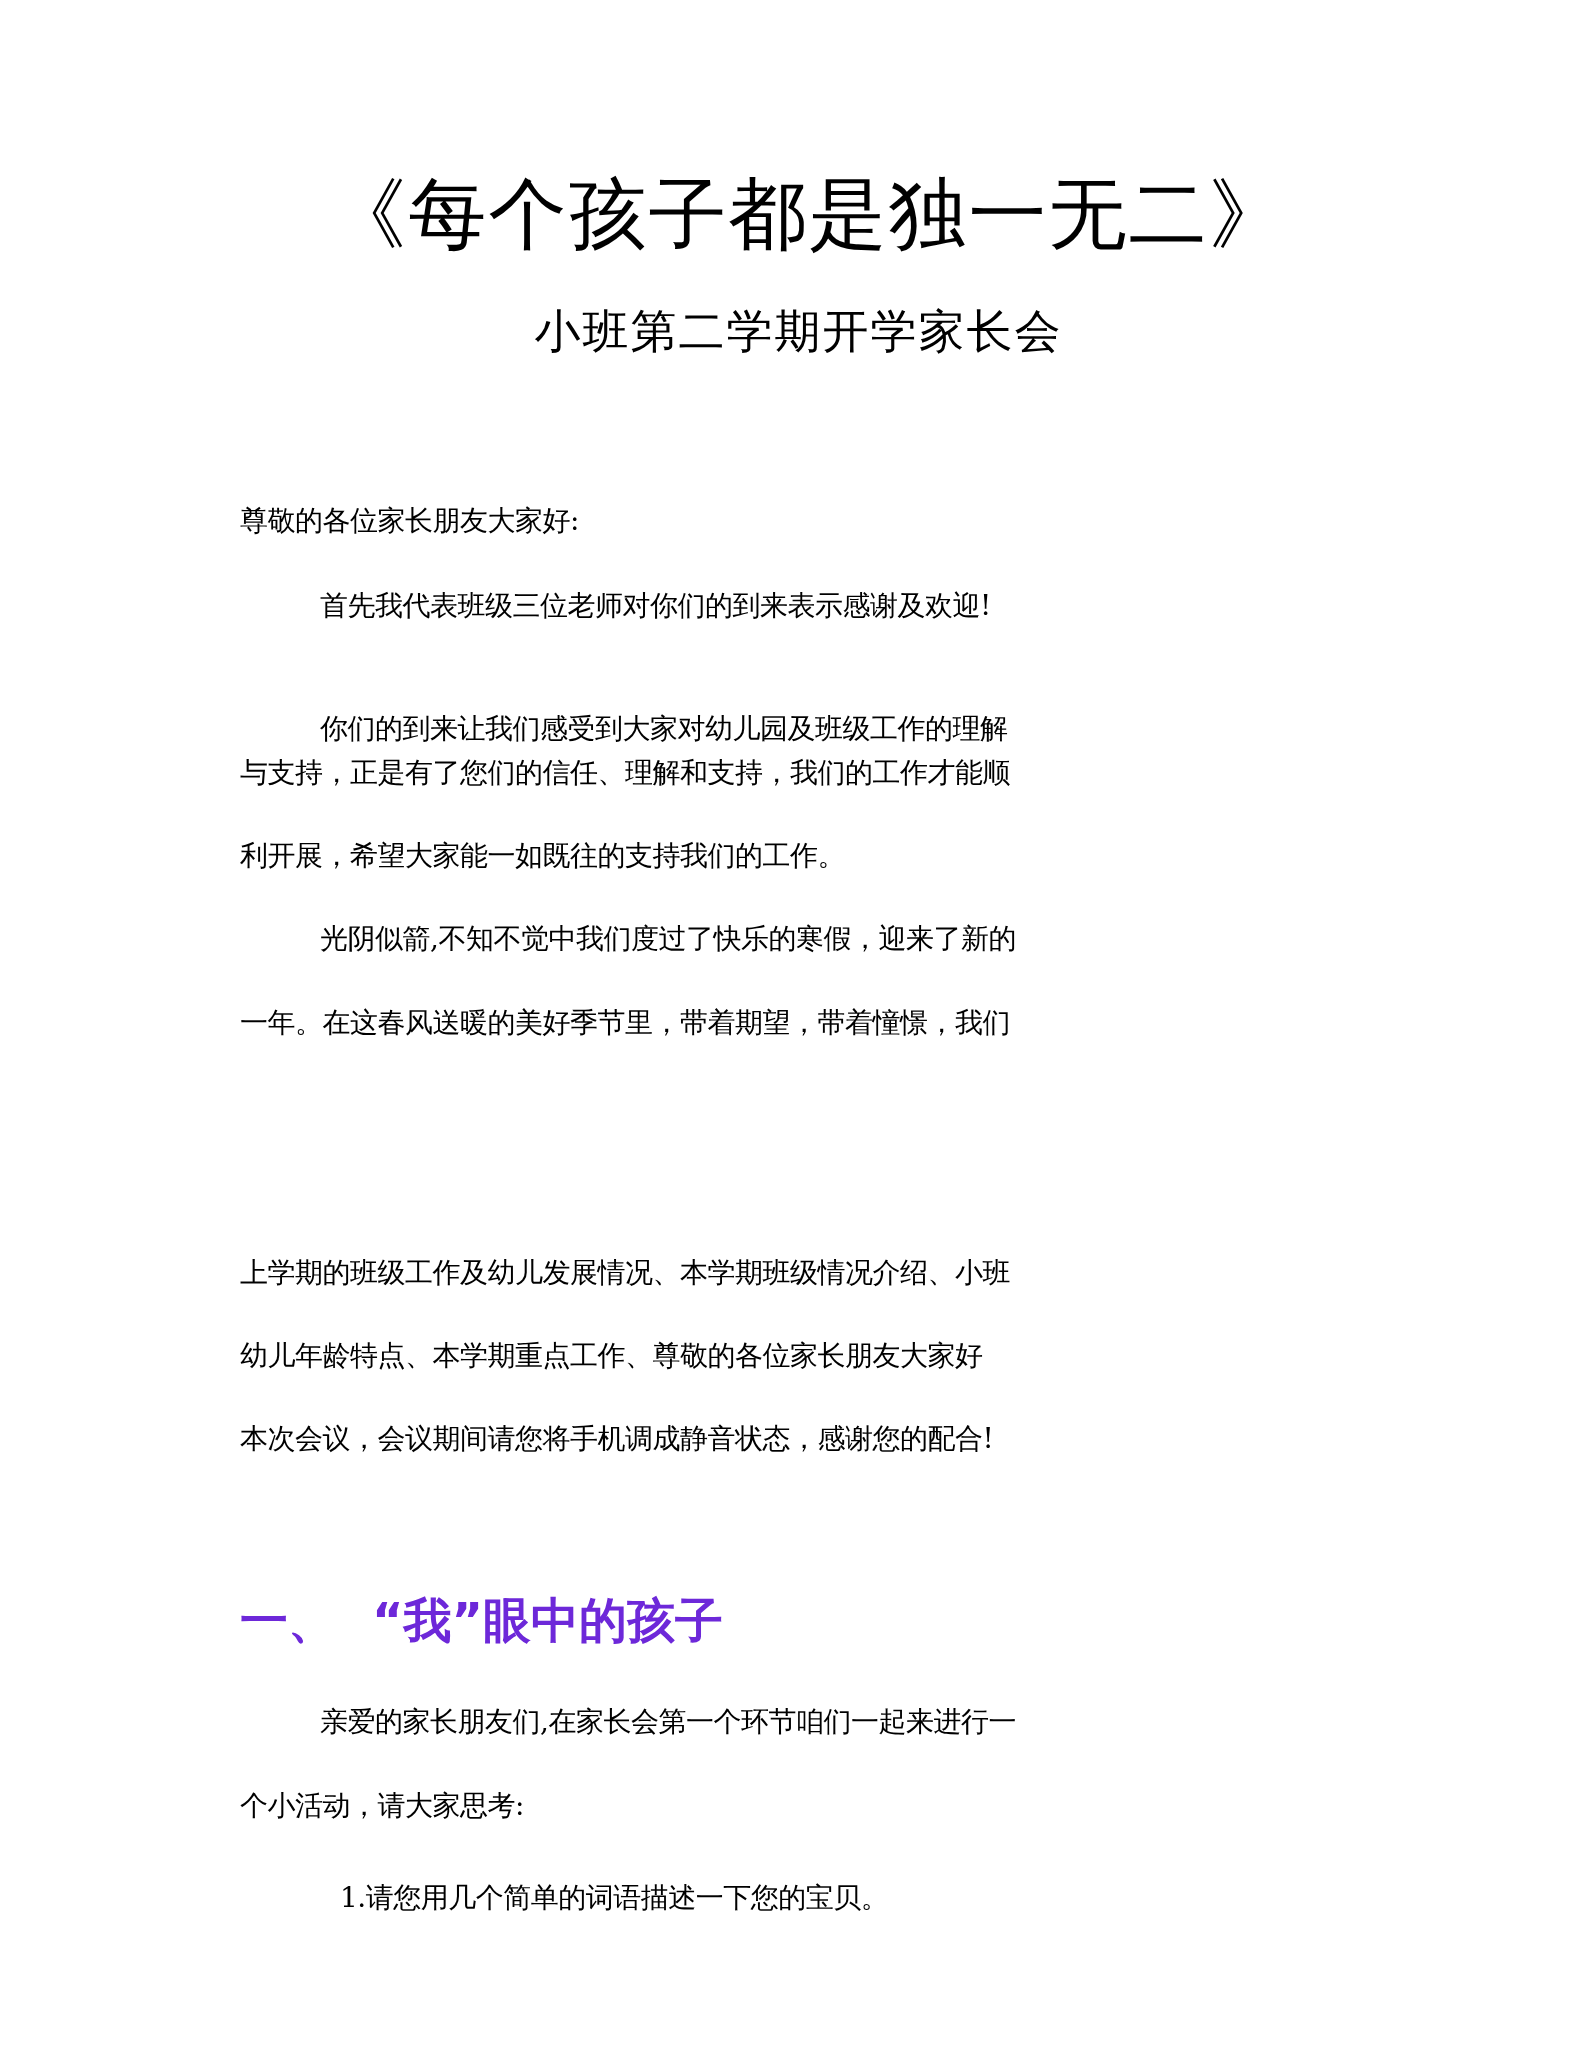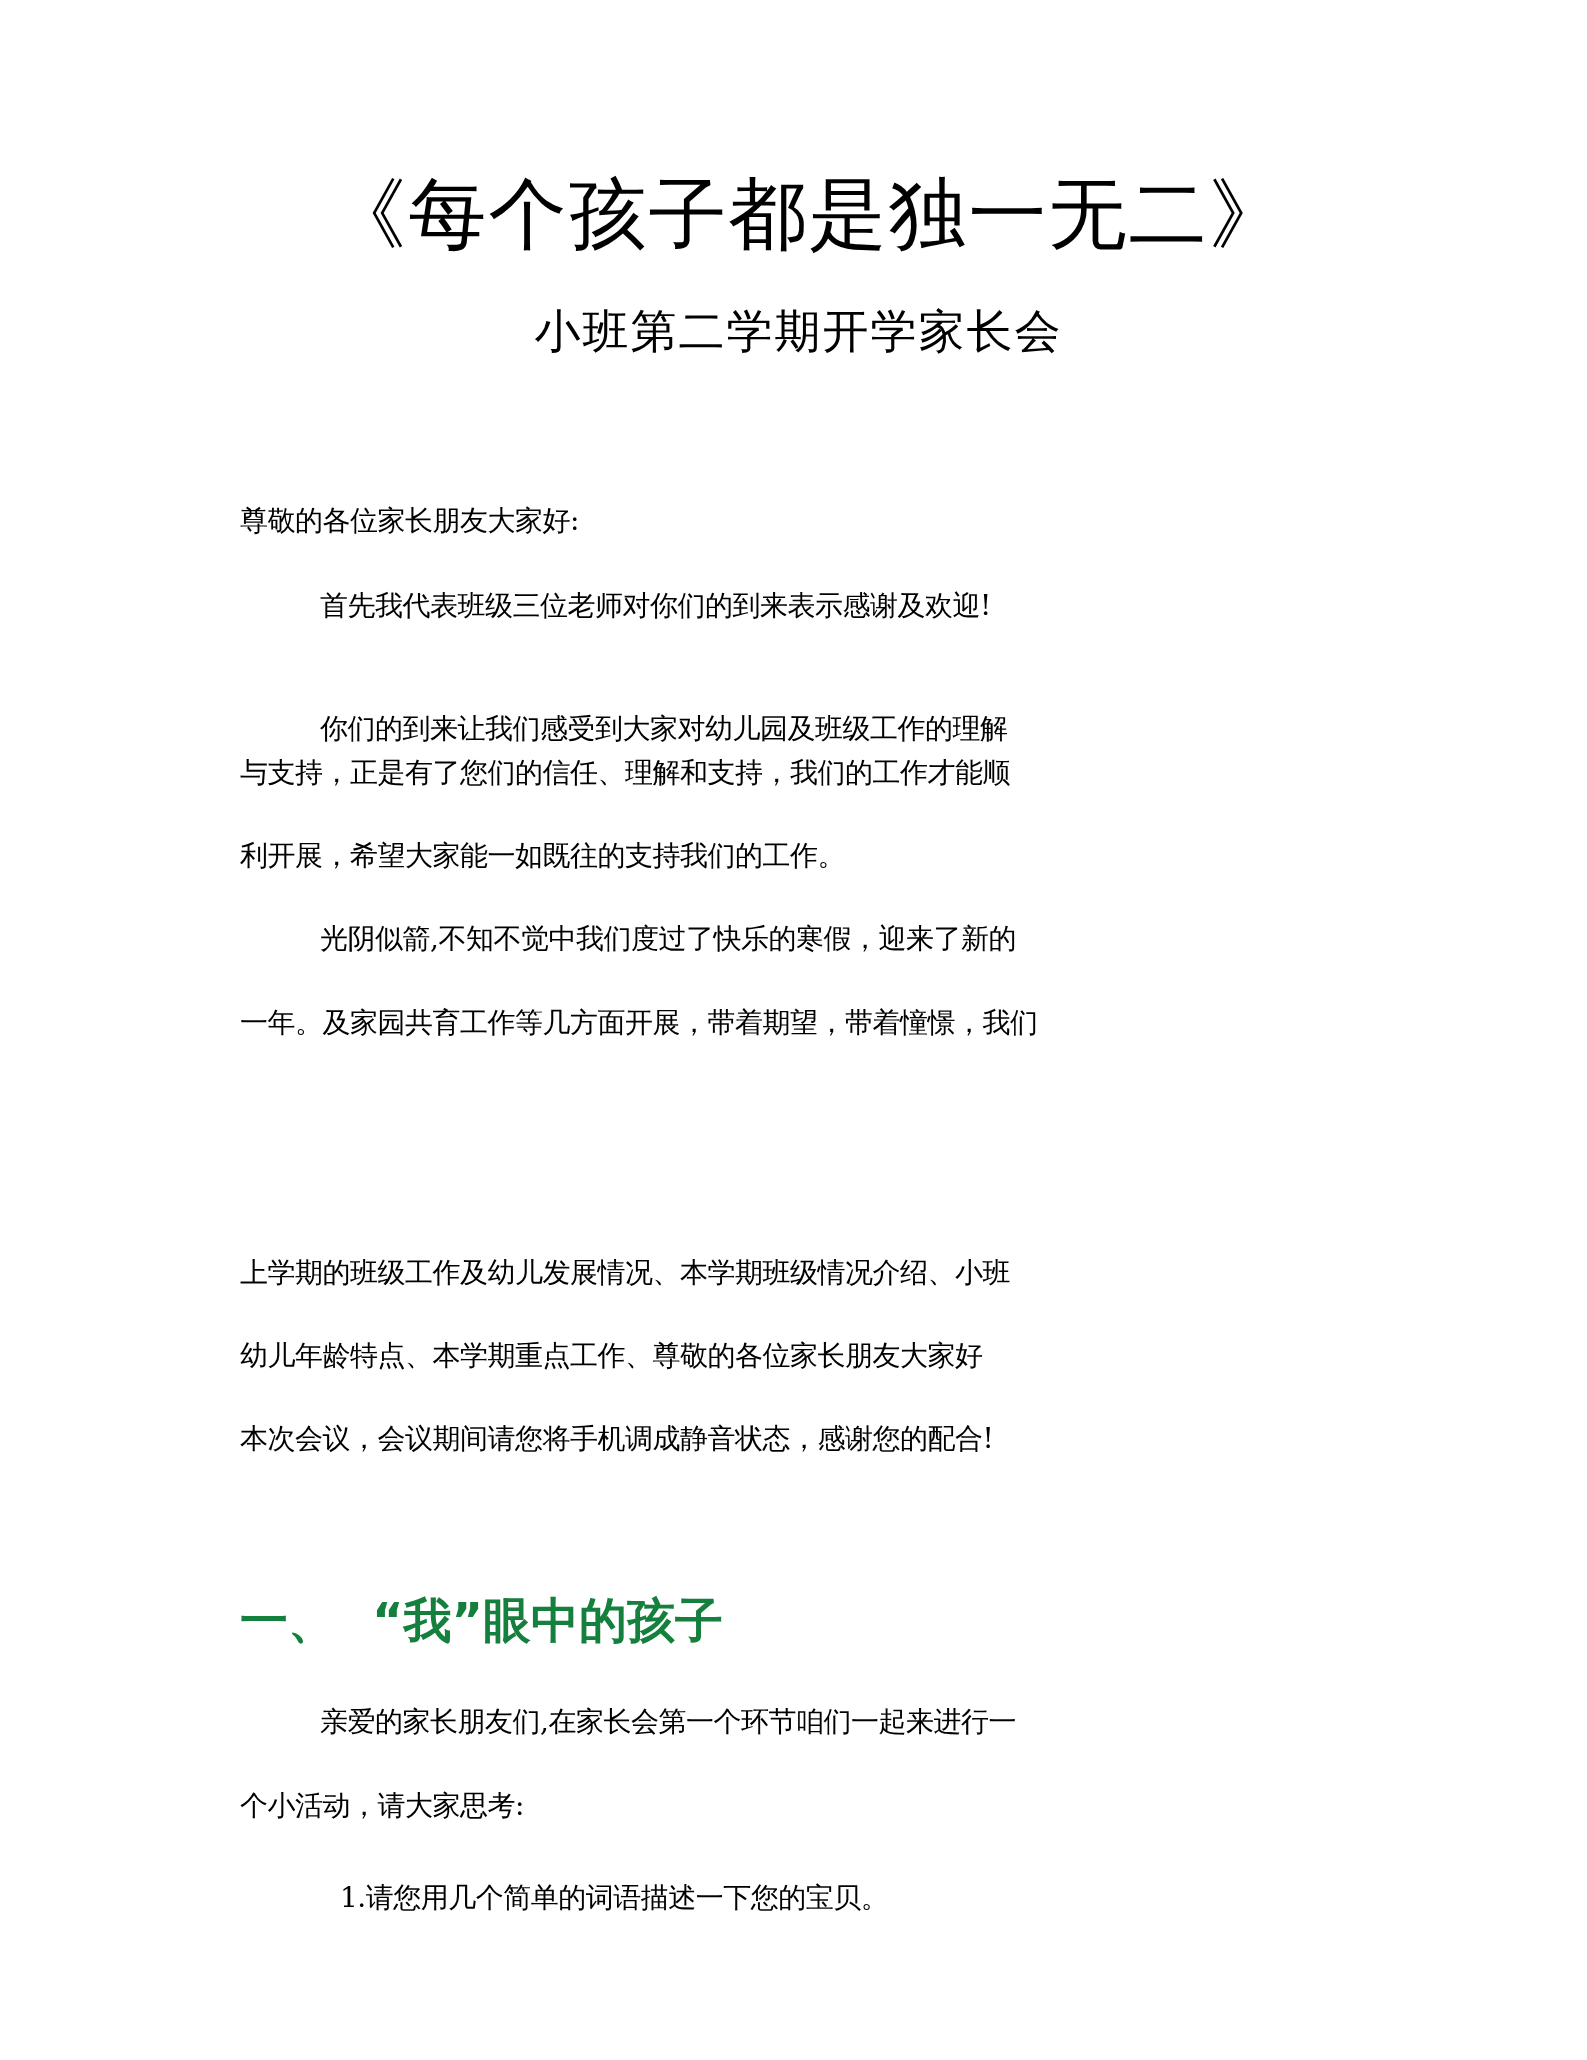--- a/index.html
+++ b/index.html
@@ -55,21 +55,21 @@
     }
     .indent { left: 320px; }
     .list-indent { left: 340px; }
     .heading-red {
       position: absolute;
       left: 240px;
       top: 1572px;
       font-size: 48px;
       line-height: 64px;
       font-weight: bold;
-      color: #15803d;
+      color: #6d28d9;
       white-space: nowrap;
       font-family: "DejaVu Sans", "Liberation Sans", sans-serif;
     }
     .heading-red .num { margin-right: 36px; }
   </style>
 </head>
 <body>
 
 <div class="page">
 
@@ -78,21 +78,21 @@
 
   <div class="line" style="top:480px;">尊敬的各位家长朋友大家好:</div>
 
   <div class="line indent" style="top:565px;">首先我代表班级三位老师对你们的到来表示感谢及欢迎!</div>
 
   <div class="line indent" style="top:648px;margin-top:40px;">你们的到来让我们感受到大家对幼儿园及班级工作的理解</div>
   <div class="line" style="top:732px;">与支持，正是有了您们的信任、理解和支持，我们的工作才能顺</div>
   <div class="line" style="top:815px;">利开展，希望大家能一如既往的支持我们的工作。</div>
 
   <div class="line indent" style="top:898px;">光阴似箭,不知不觉中我们度过了快乐的寒假，迎来了新的</div>
-  <div class="line" style="top:982px;">一年。及家园共育工作等几方面开展，带着期望，带着憧憬，我们</div>
+  <div class="line" style="top:982px;">一年。在这春风送暖的美好季节里，带着期望，带着憧憬，我们</div>
   <div class="line" style="top:1232px;">上学期的班级工作及幼儿发展情况、本学期班级情况介绍、小班</div>
   <div class="line" style="top:1315px;">幼儿年龄特点、本学期重点工作、尊敬的各位家长朋友大家好</div>
   <div class="line" style="top:1398px;">本次会议，会议期间请您将手机调成静音状态，感谢您的配合!</div>
 
   <div class="heading-red">
     <span class="num">一、</span><span>“我”眼中的孩子</span>
   </div>
 
   <div class="line indent" style="top:1681px;">亲爱的家长朋友们,在家长会第一个环节咱们一起来进行一</div>
   <div class="line" style="top:1765px;">个小活动，请大家思考:</div>

